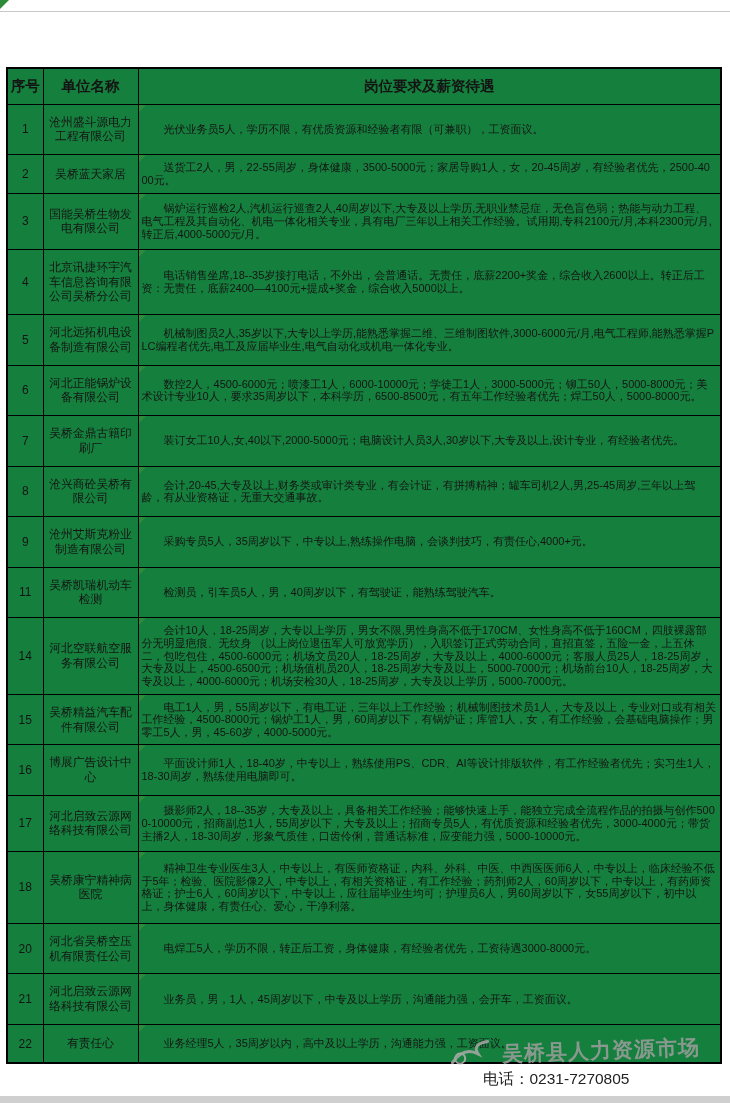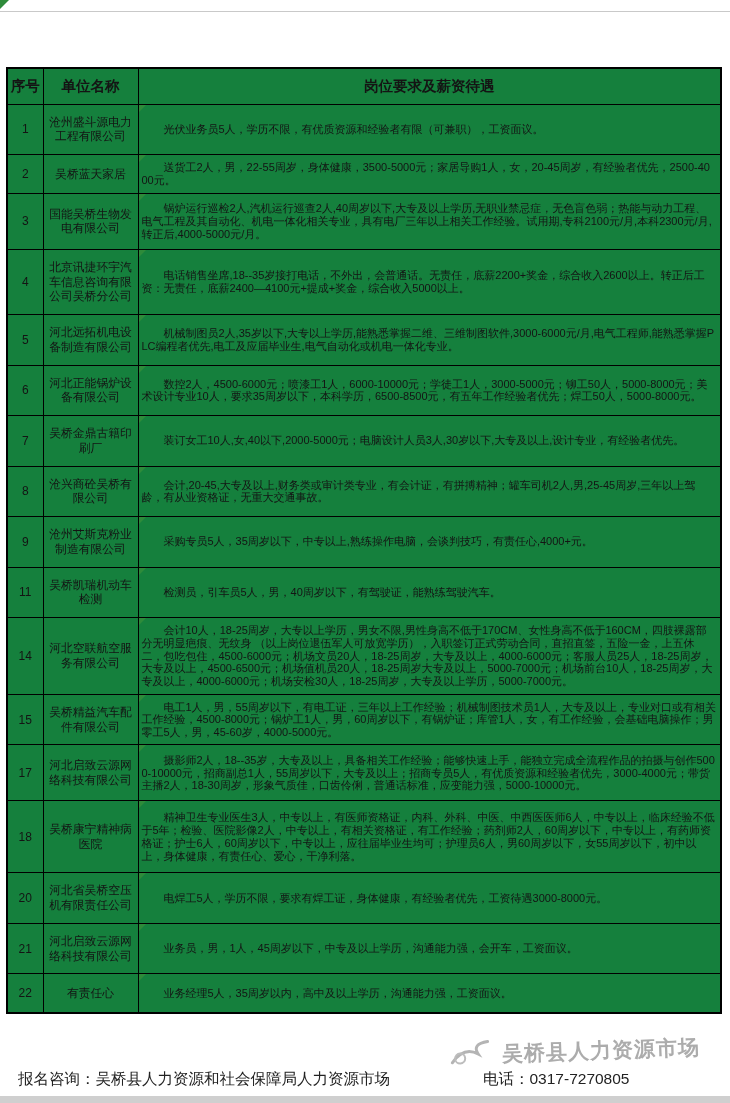--- a/index.html
+++ b/index.html
@@ -165,20 +165,28 @@
       </td>
     </tr>
         <tr style="height: 43px;">
       <td class="c-no">15</td>
       <td class="c-co">吴桥精益汽车配件有限公司</td>
       <td class="c-desc">
         <span class="tri"></span>
         <p>电工1人，男，55周岁以下，有电工证，三年以上工作经验；机械制图技术员1人，大专及以上，专业对口或有相关工作经验，4500-8000元；锅炉工1人，男，60周岁以下，有锅炉证；库管1人，女，有工作经验，会基础电脑操作；男零工5人，男，45-60岁，4000-5000元。</p>
       </td>
     </tr>
+        <tr style="height: 34px;">
+      <td class="c-no">16</td>
+      <td class="c-co">博展广告设计中心</td>
+      <td class="c-desc">
+        <span class="tri"></span>
+        <p>平面设计师1人，18-40岁，中专以上，熟练使用PS、CDR、AI等设计排版软件，有工作经验者优先；实习生1人，18-30周岁，熟练使用电脑即可。</p>
+      </td>
+    </tr>
         <tr style="height: 56px;">
       <td class="c-no">17</td>
       <td class="c-co">河北启致云源网络科技有限公司</td>
       <td class="c-desc">
         <span class="tri"></span>
         <p>摄影师2人，18--35岁，大专及以上，具备相关工作经验；能够快速上手，能独立完成全流程作品的拍摄与创作5000-10000元，招商副总1人，55周岁以下，大专及以上；招商专员5人，有优质资源和经验者优先，3000-4000元；带货主播2人，18-30周岁，形象气质佳，口齿伶俐，普通话标准，应变能力强，5000-10000元。</p>
       </td>
     </tr>
         <tr style="height: 72px;">
       <td class="c-no">18</td>
@@ -186,21 +194,21 @@
       <td class="c-desc">
         <span class="tri"></span>
         <p>精神卫生专业医生3人，中专以上，有医师资格证，内科、外科、中医、中西医医师6人，中专以上，临床经验不低于5年；检验、医院影像2人，中专以上，有相关资格证，有工作经验；药剂师2人，60周岁以下，中专以上，有药师资格证；护士6人，60周岁以下，中专以上，应往届毕业生均可；护理员6人，男60周岁以下，女55周岁以下，初中以上，身体健康，有责任心、爱心，干净利落。</p>
       </td>
     </tr>
         <tr style="height: 45px;">
       <td class="c-no">20</td>
       <td class="c-co">河北省吴桥空压机有限责任公司</td>
       <td class="c-desc">
         <span class="tri"></span>
-        <p>电焊工5人，学历不限，要求有焊工证，身体健康，有经验者优先，工资待遇3000-8000元。</p>
+        <p>电焊工5人，学历不限，转正后工资，身体健康，有经验者优先，工资待遇3000-8000元。</p>
       </td>
     </tr>
         <tr style="height: 35px;">
       <td class="c-no">21</td>
       <td class="c-co">河北启致云源网络科技有限公司</td>
       <td class="c-desc">
         <span class="tri"></span>
         <p>业务员，男，1人，45周岁以下，中专及以上学历，沟通能力强，会开车，工资面议。</p>
       </td>
     </tr>
@@ -209,22 +217,21 @@
       <td class="c-co">有责任心</td>
       <td class="c-desc">
         <span class="tri"></span>
         <p>业务经理5人，35周岁以内，高中及以上学历，沟通能力强，工资面议。</p>
       </td>
     </tr>
       </tbody>
   </table>
 
   <div class="footer">
-    <span class="footer-left">报名咨询：吴桥县人力资源和社会保障局人力资源市场</span>
-    <span class="footer-phone">电话：0317-7270805</span>
+    <span class="footer-phone">电话：0231-7270805</span>
   </div>
 
   <div class="watermark">
     <span>
       <svg width="52" height="30" viewBox="0 0 52 30">
         <path d="M4 24 Q16 8 30 16 Q24 6 40 4" stroke="#a8a8a8" stroke-width="3" fill="none" stroke-linecap="round"></path>
         <circle cx="12" cy="20" r="5" stroke="#b2b2b2" stroke-width="2" fill="none"></circle>
       </svg>
     </span>
     <span class="watermark-text">吴桥县人力资源市场</span>

